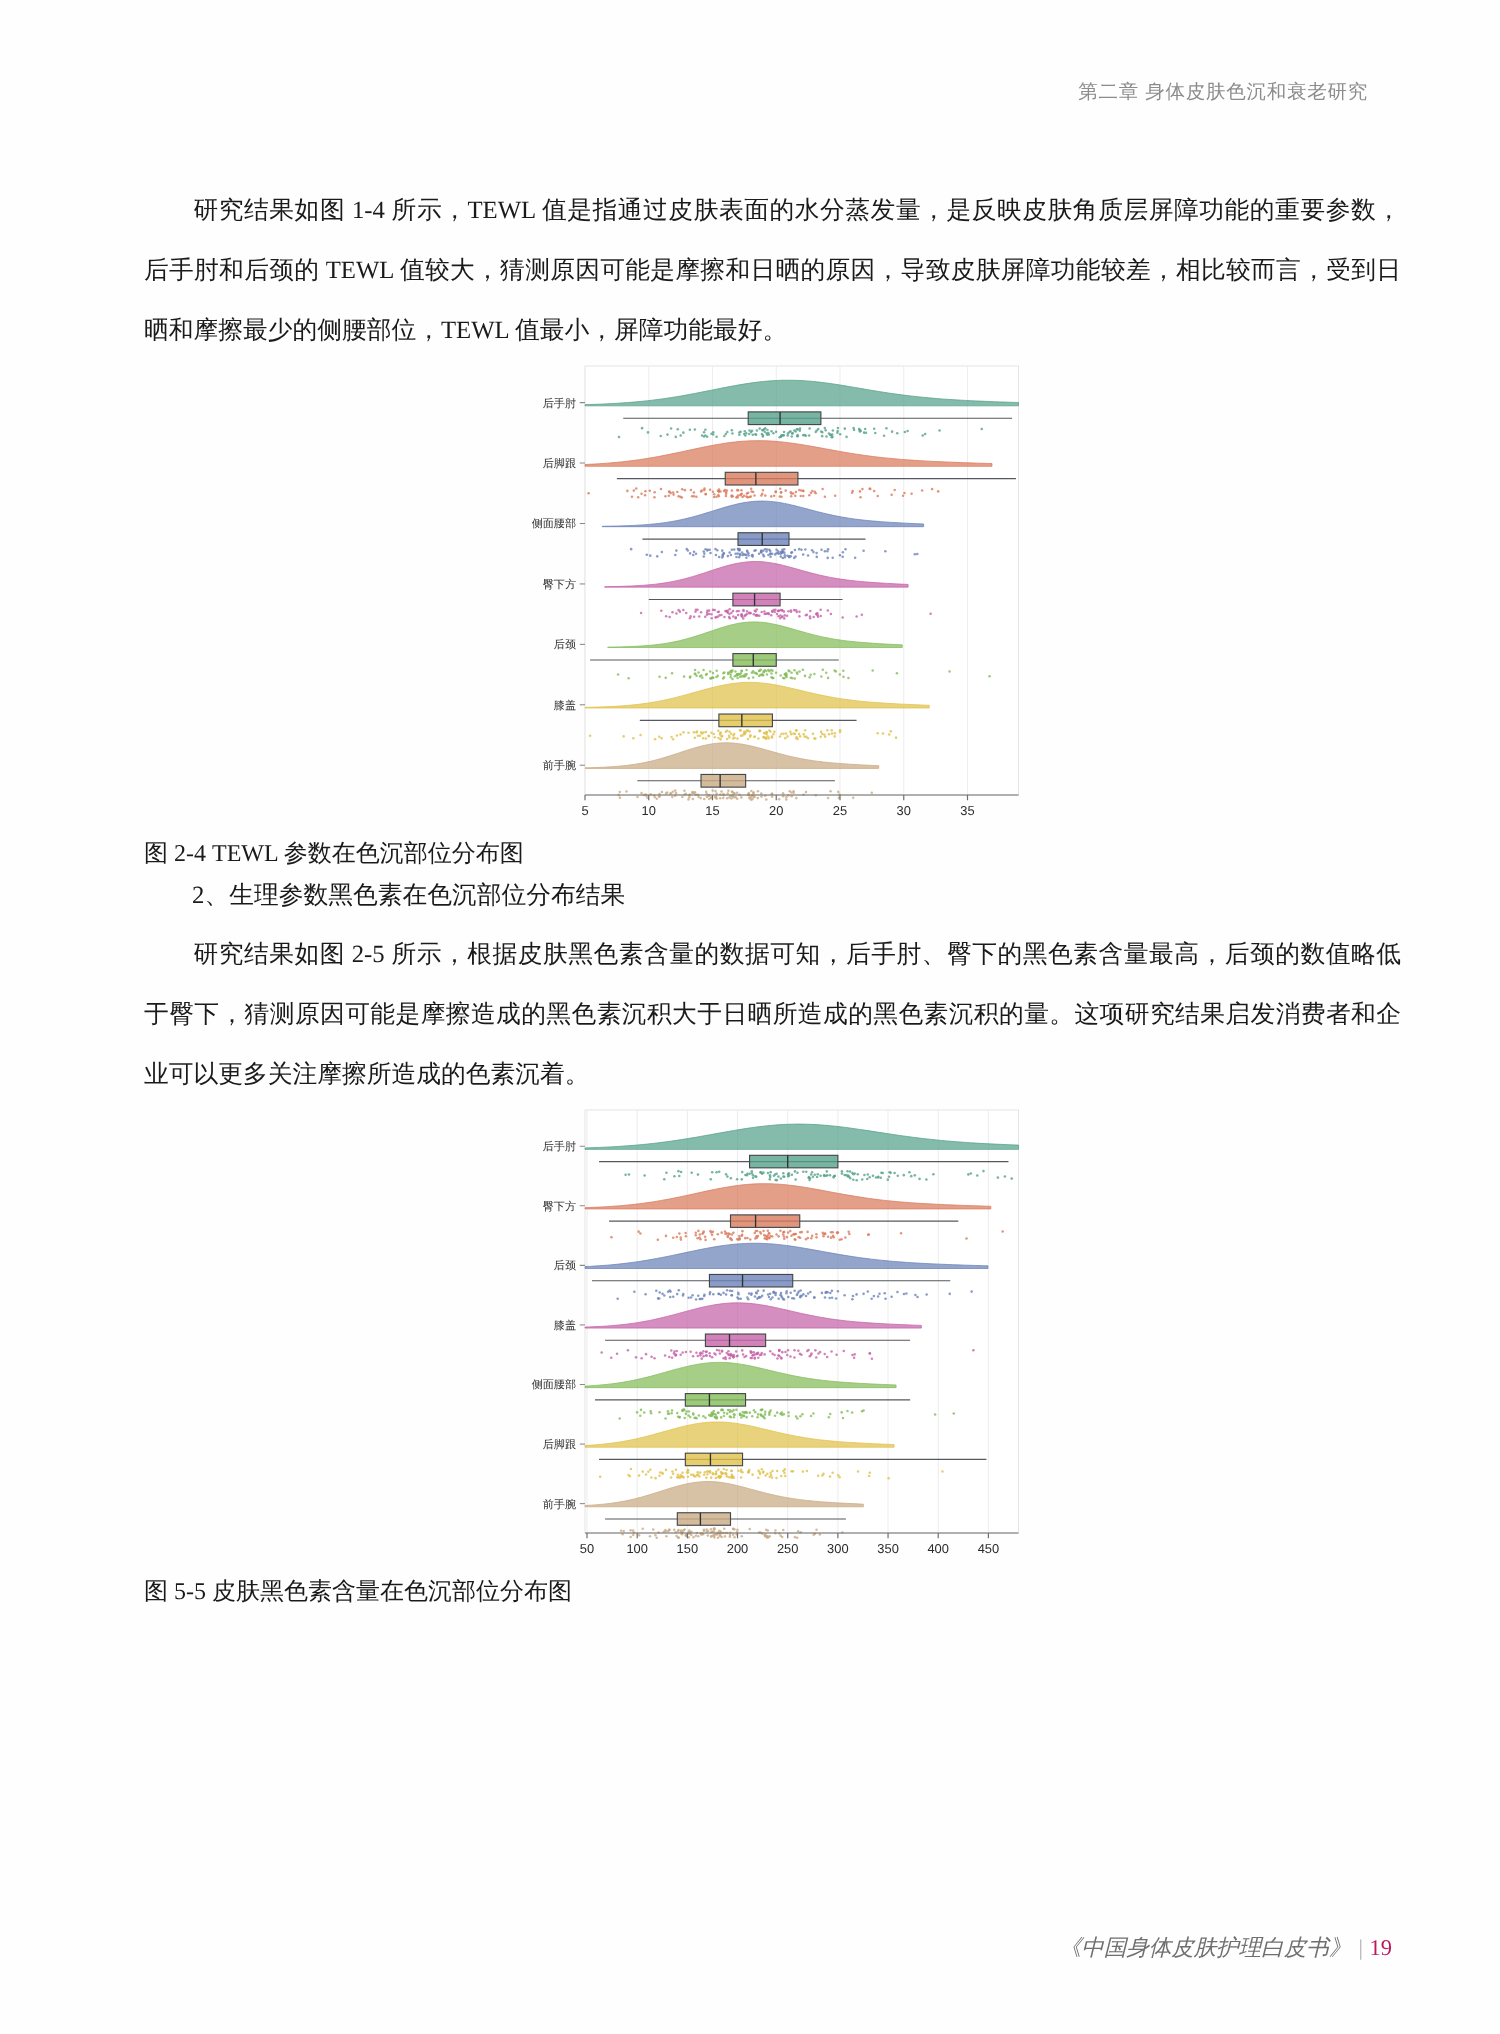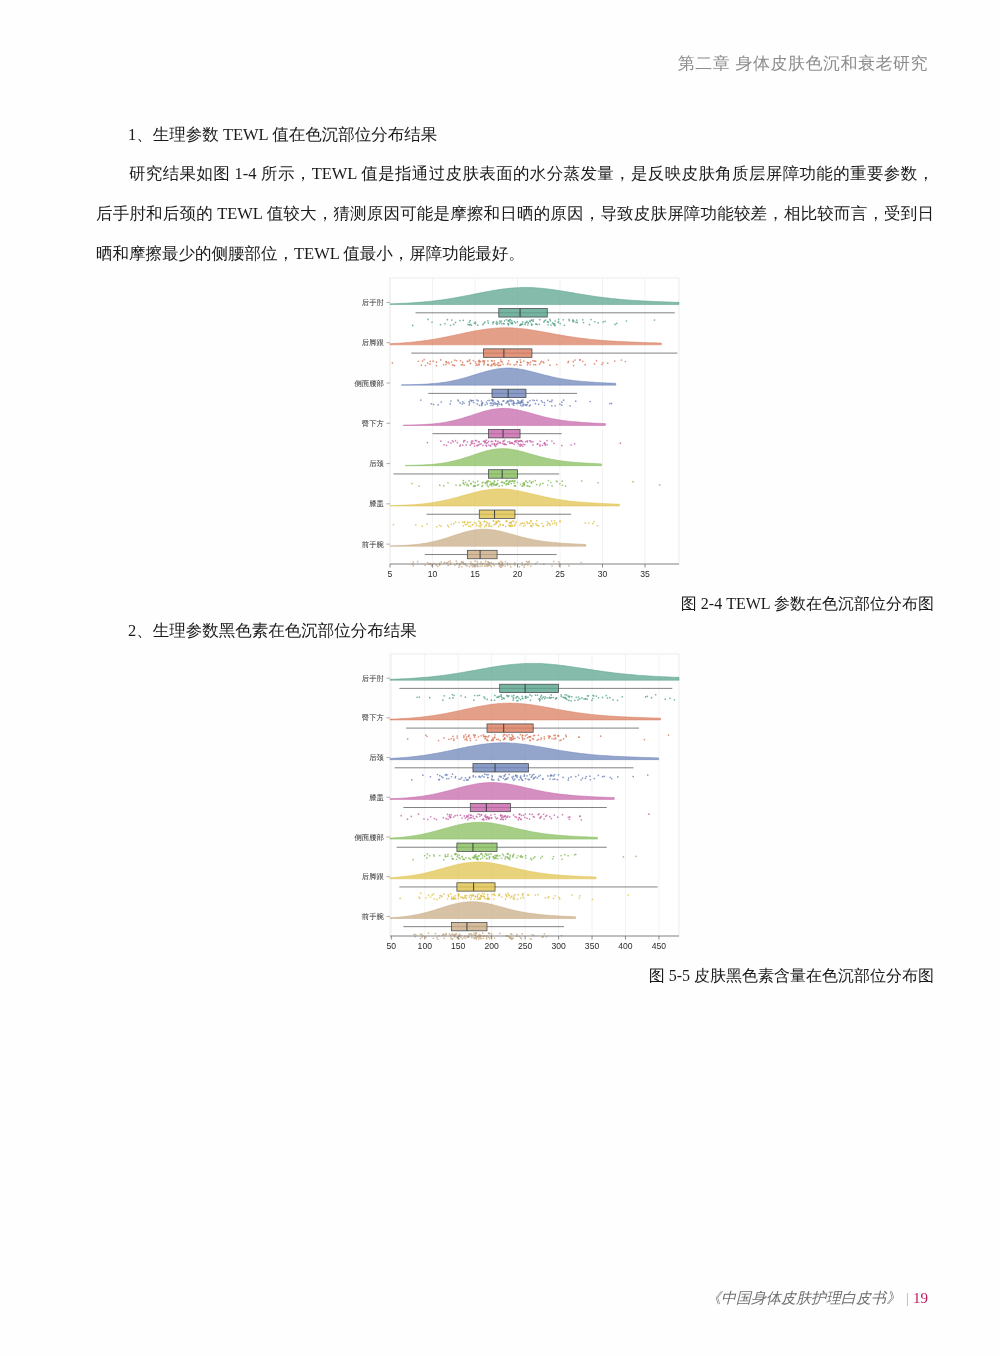--- a/index.html
+++ b/index.html
@@ -18,22 +18,22 @@
   .page {
     position: absolute;
     inset: 0;
     background: #fefefe;
   }
 
   
   .running-header {
     position: absolute;
     top: 52px;
-    right: 72px;
-    font-size: 17px;
+    right: 88px;
+    font-size: 13px;
     color: #8c8c8c;
     letter-spacing: 0.5px;
     font-family: "Liberation Sans", "DejaVu Sans", sans-serif;
   }
 
   
   .content {
     position: absolute;
     left: 96px;
     top: 120px;
@@ -56,21 +56,21 @@
     color: #1a1a1a;
   }
   .para.tight { line-height: 38px; }
 
   
   .figure {
     margin: 0;
     padding: 0;
   }
   .figcap {
-    text-align: right;
+    text-align: left;
     font-size: 16px;
     line-height: 24px;
     margin-top: 2px;
     color: #1a1a1a;
   }
 
   
   .chart-wrap {
     position: relative;
     margin: 0 auto;
@@ -98,21 +98,20 @@
 </style>
 </head>
 <body>
 
 <div class="page">
 
   <div class="running-header">第二章 身体皮肤色沉和衰老研究</div>
 
   <div class="content">
 
-    <p class="heading">1、生理参数 TEWL 值在色沉部位分布结果</p>
     <p class="para">研究结果如图 1-4 所示，TEWL 值是指通过皮肤表面的水分蒸发量，是反映皮肤角质层屏障功能的重要参数，后手肘和后颈的 TEWL 值较大，猜测原因可能是摩擦和日晒的原因，导致皮肤屏障功能较差，相比较而言，受到日晒和摩擦最少的侧腰部位，TEWL 值最小，屏障功能最好。</p>
 
     <figure class="figure">
       <div class="chart-wrap" id="chart-0" style="width: 360px; height: 316px;">
           <svg width="360" height="316" viewBox="0 0 360 316" class="chart-svg">
             <rect x="55" y="4" width="289" height="286" fill="#ffffff" stroke="#e2e2e2" stroke-width="0.6"></rect>
             <line x1="55" y1="4" x2="55" y2="290" stroke="#ededed" stroke-width="0.7"></line>
             <line x1="97.5" y1="4" x2="97.5" y2="290" stroke="#ededed" stroke-width="0.7"></line>
             <line x1="140" y1="4" x2="140" y2="290" stroke="#ededed" stroke-width="0.7"></line>
             <line x1="182.5" y1="4" x2="182.5" y2="290" stroke="#ededed" stroke-width="0.7"></line>
@@ -1110,20 +1109,21 @@
             <line x1="267.5" y1="290" x2="267.5" y2="293.5" stroke="#6e6e6e" stroke-width="0.8"></line>
             <text x="267.5" y="303" text-anchor="middle" font-size="8.6" fill="#2b2b2b" font-family="&quot;Liberation Sans&quot;, &quot;DejaVu Sans&quot;, sans-serif">30</text>
             <line x1="310" y1="290" x2="310" y2="293.5" stroke="#6e6e6e" stroke-width="0.8"></line>
             <text x="310" y="303" text-anchor="middle" font-size="8.6" fill="#2b2b2b" font-family="&quot;Liberation Sans&quot;, &quot;DejaVu Sans&quot;, sans-serif">35</text>
           </svg>
         </div>
       <figcaption class="figcap">图 2-4 TEWL 参数在色沉部位分布图</figcaption>
     </figure>
 
     <p class="heading">2、生理参数黑色素在色沉部位分布结果</p>
+    <p class="para">研究结果如图 2-5 所示，根据皮肤黑色素含量的数据可知，后手肘、臀下的黑色素含量最高，后颈的数值略低于臀下，猜测原因可能是摩擦造成的黑色素沉积大于日晒所造成的黑色素沉积的量。这项研究结果启发消费者和企业可以更多关注摩擦所造成的色素沉着。</p>
 
     <figure class="figure">
       <div class="chart-wrap" id="chart-1" style="width: 360px; height: 312px;">
           <svg width="360" height="312" viewBox="0 0 360 312" class="chart-svg">
             <rect x="55" y="4" width="289" height="282" fill="#ffffff" stroke="#e2e2e2" stroke-width="0.6"></rect>
             <line x1="56.33796296296296" y1="4" x2="56.33796296296296" y2="286" stroke="#ededed" stroke-width="0.7"></line>
             <line x1="89.78703703703704" y1="4" x2="89.78703703703704" y2="286" stroke="#ededed" stroke-width="0.7"></line>
             <line x1="123.23611111111111" y1="4" x2="123.23611111111111" y2="286" stroke="#ededed" stroke-width="0.7"></line>
             <line x1="156.6851851851852" y1="4" x2="156.6851851851852" y2="286" stroke="#ededed" stroke-width="0.7"></line>
             <line x1="190.13425925925927" y1="4" x2="190.13425925925927" y2="286" stroke="#ededed" stroke-width="0.7"></line>

